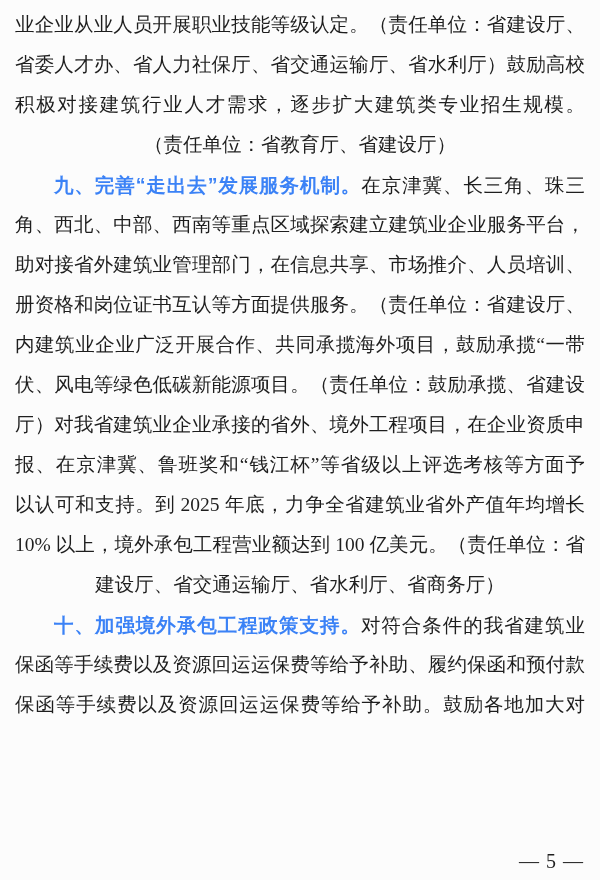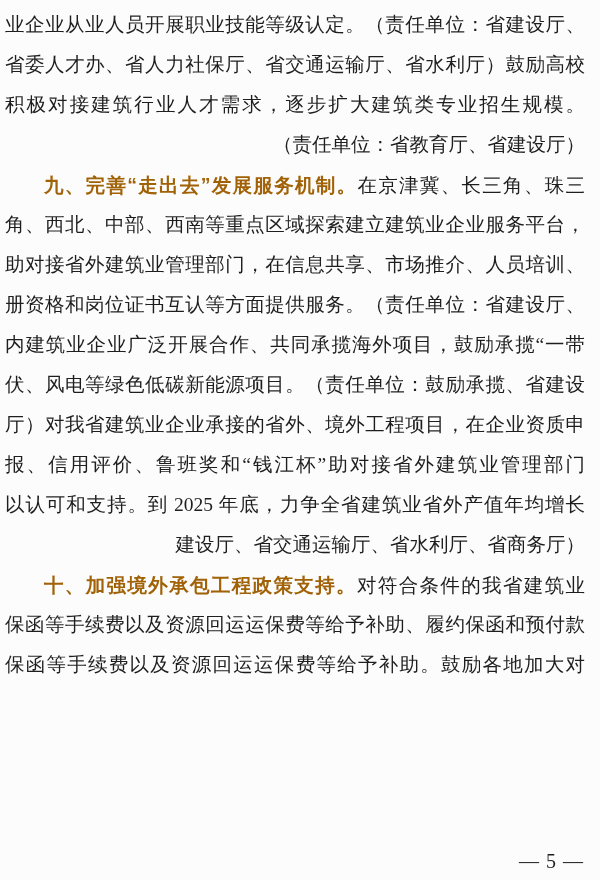--- a/index.html
+++ b/index.html
@@ -7,38 +7,38 @@
   .page {
     position: relative;
     width: 600px;
     height: 880px;
     margin: 0 auto;
     background: #fcfcfc;
     color: #1e1e1e;
     font-family: "Liberation Serif", "DejaVu Serif", serif;
     overflow: hidden;
   }
-  .content { padding: 5px 15px 0 5px; }
+  .content { padding: 5px 15px 0 15px; }
   .line {
     height: 40px;
     line-height: 40px;
     font-size: 19.5px;
     overflow: hidden;
-    text-align: right;
+    text-align: center;
     word-break: break-all;
   }
   .line.justify {
     text-align: justify;
     text-align-last: justify;
   }
   .line.indent { text-indent: 2em; }
   .h {
     font-family: "Liberation Sans", "DejaVu Sans", sans-serif;
     font-weight: bold;
-    color: #a16207;
+    color: #3b82f6;
   }
   .footer {
     position: absolute;
     top: 846px;
     right: 16px;
     font-size: 20px;
     line-height: 30px;
     color: #1e1e1e;
     letter-spacing: 1px;
   }
@@ -52,21 +52,22 @@
     <div class="line justify"><span>省委人才办、省人力社保厅、省交通运输厅、省水利厅）鼓励高校</span></div>
     <div class="line justify"><span>积极对接建筑行业人才需求，逐步扩大建筑类专业招生规模。</span></div>
     <div class="line"><span>（责任单位：省教育厅、省建设厅）</span></div>
     <div class="line justify indent"><span class="h">九、完善“走出去”发展服务机制。</span><span>在京津冀、长三角、珠三</span></div>
     <div class="line justify"><span>角、西北、中部、西南等重点区域探索建立建筑业企业服务平台，帮</span></div>
     <div class="line justify"><span>助对接省外建筑业管理部门，在信息共享、市场推介、人员培训、注</span></div>
     <div class="line justify"><span>册资格和岗位证书互认等方面提供服务。（责任单位：省建设厅、</span></div>
     <div class="line justify"><span>内建筑业企业广泛开展合作、共同承揽海外项目，鼓励承揽“一带</span></div>
     <div class="line justify"><span>伏、风电等绿色低碳新能源项目。（责任单位：鼓励承揽、省建设</span></div>
     <div class="line justify"><span>厅）对我省建筑业企业承接的省外、境外工程项目，在企业资质申</span></div>
-    <div class="line justify"><span>报、信用评价、鲁班奖和“钱江杯”助对接省外建筑业管理部门</span></div>
+    <div class="line justify"><span>报、在京津冀、鲁班奖和“钱江杯”等省级以上评选考核等方面予</span></div>
     <div class="line justify"><span>以认可和支持。到 2025 年底，力争全省建筑业省外产值年均增长</span></div>
+    <div class="line justify"><span>10% 以上，境外承包工程营业额达到 100 亿美元。（责任单位：省</span></div>
     <div class="line"><span>建设厅、省交通运输厅、省水利厅、省商务厅）</span></div>
     <div class="line justify indent"><span class="h">十、加强境外承包工程政策支持。</span><span>对符合条件的我省建筑业</span></div>
     <div class="line justify"><span>保函等手续费以及资源回运运保费等给予补助、履约保函和预付款</span></div>
     <div class="line justify"><span>保函等手续费以及资源回运运保费等给予补助。鼓励各地加大对</span></div>
   </div>
   <div class="footer">— 5 —</div>
 </div>
 
 </body></html>

